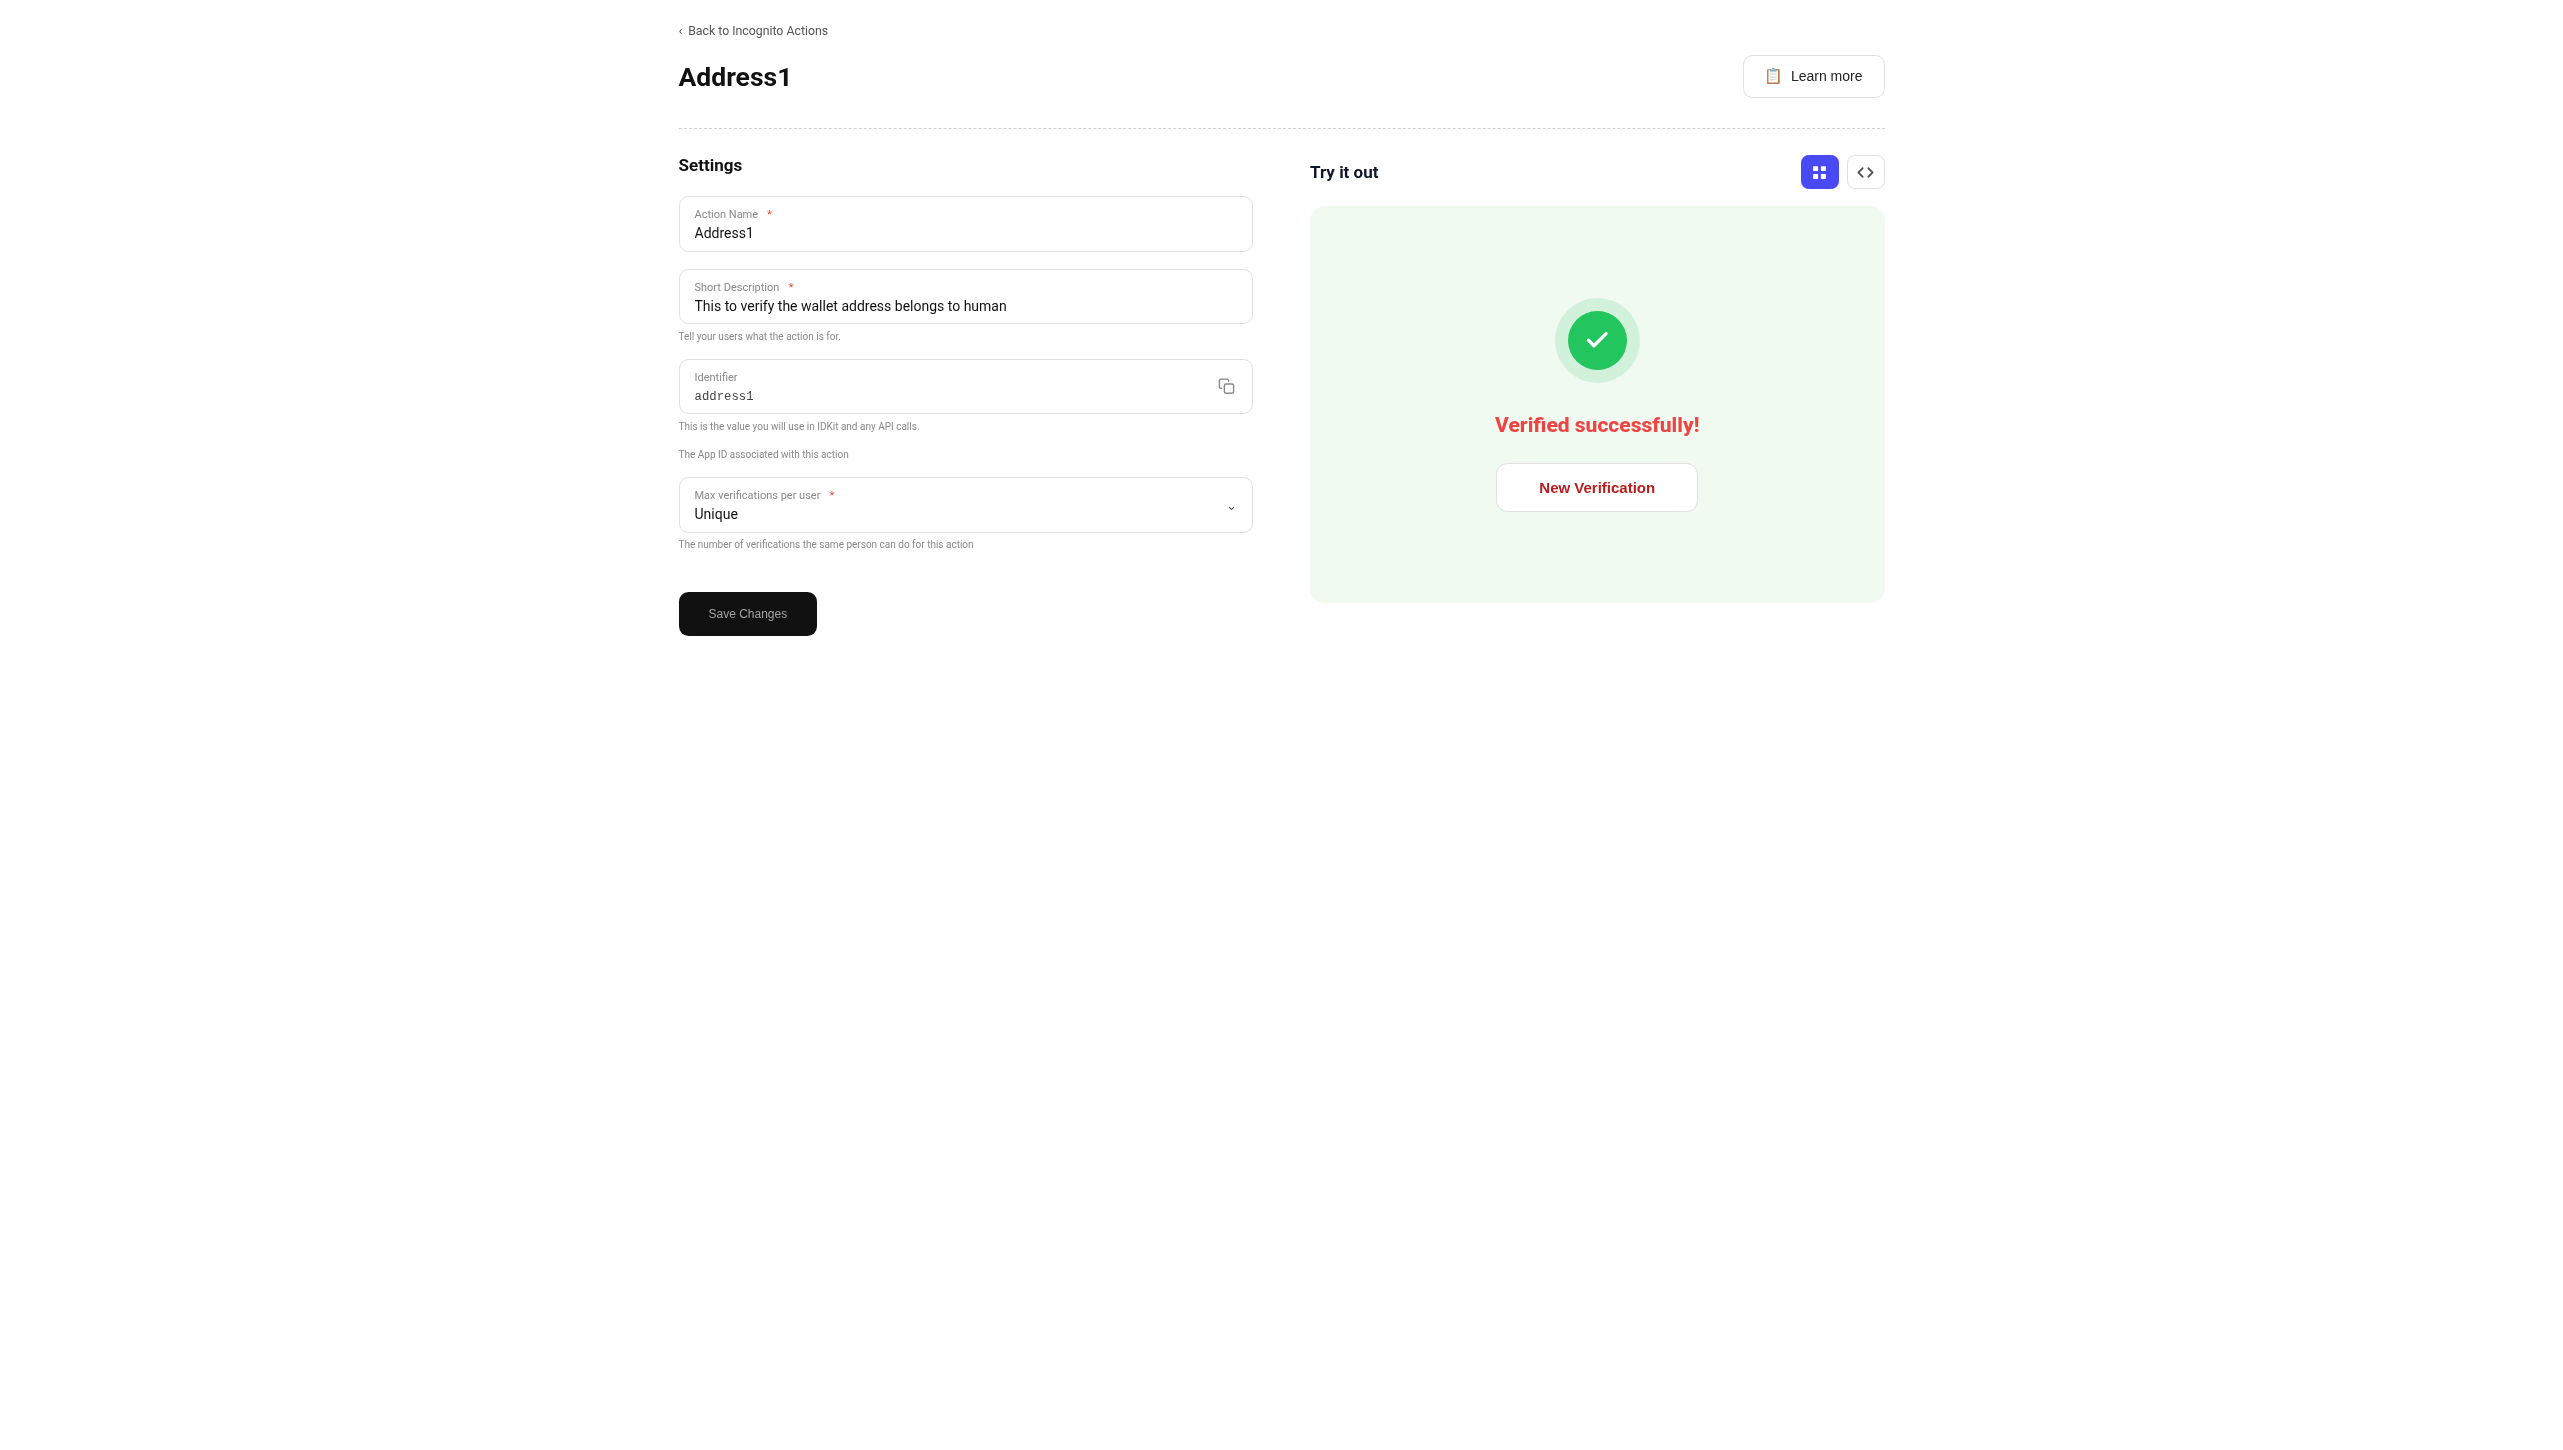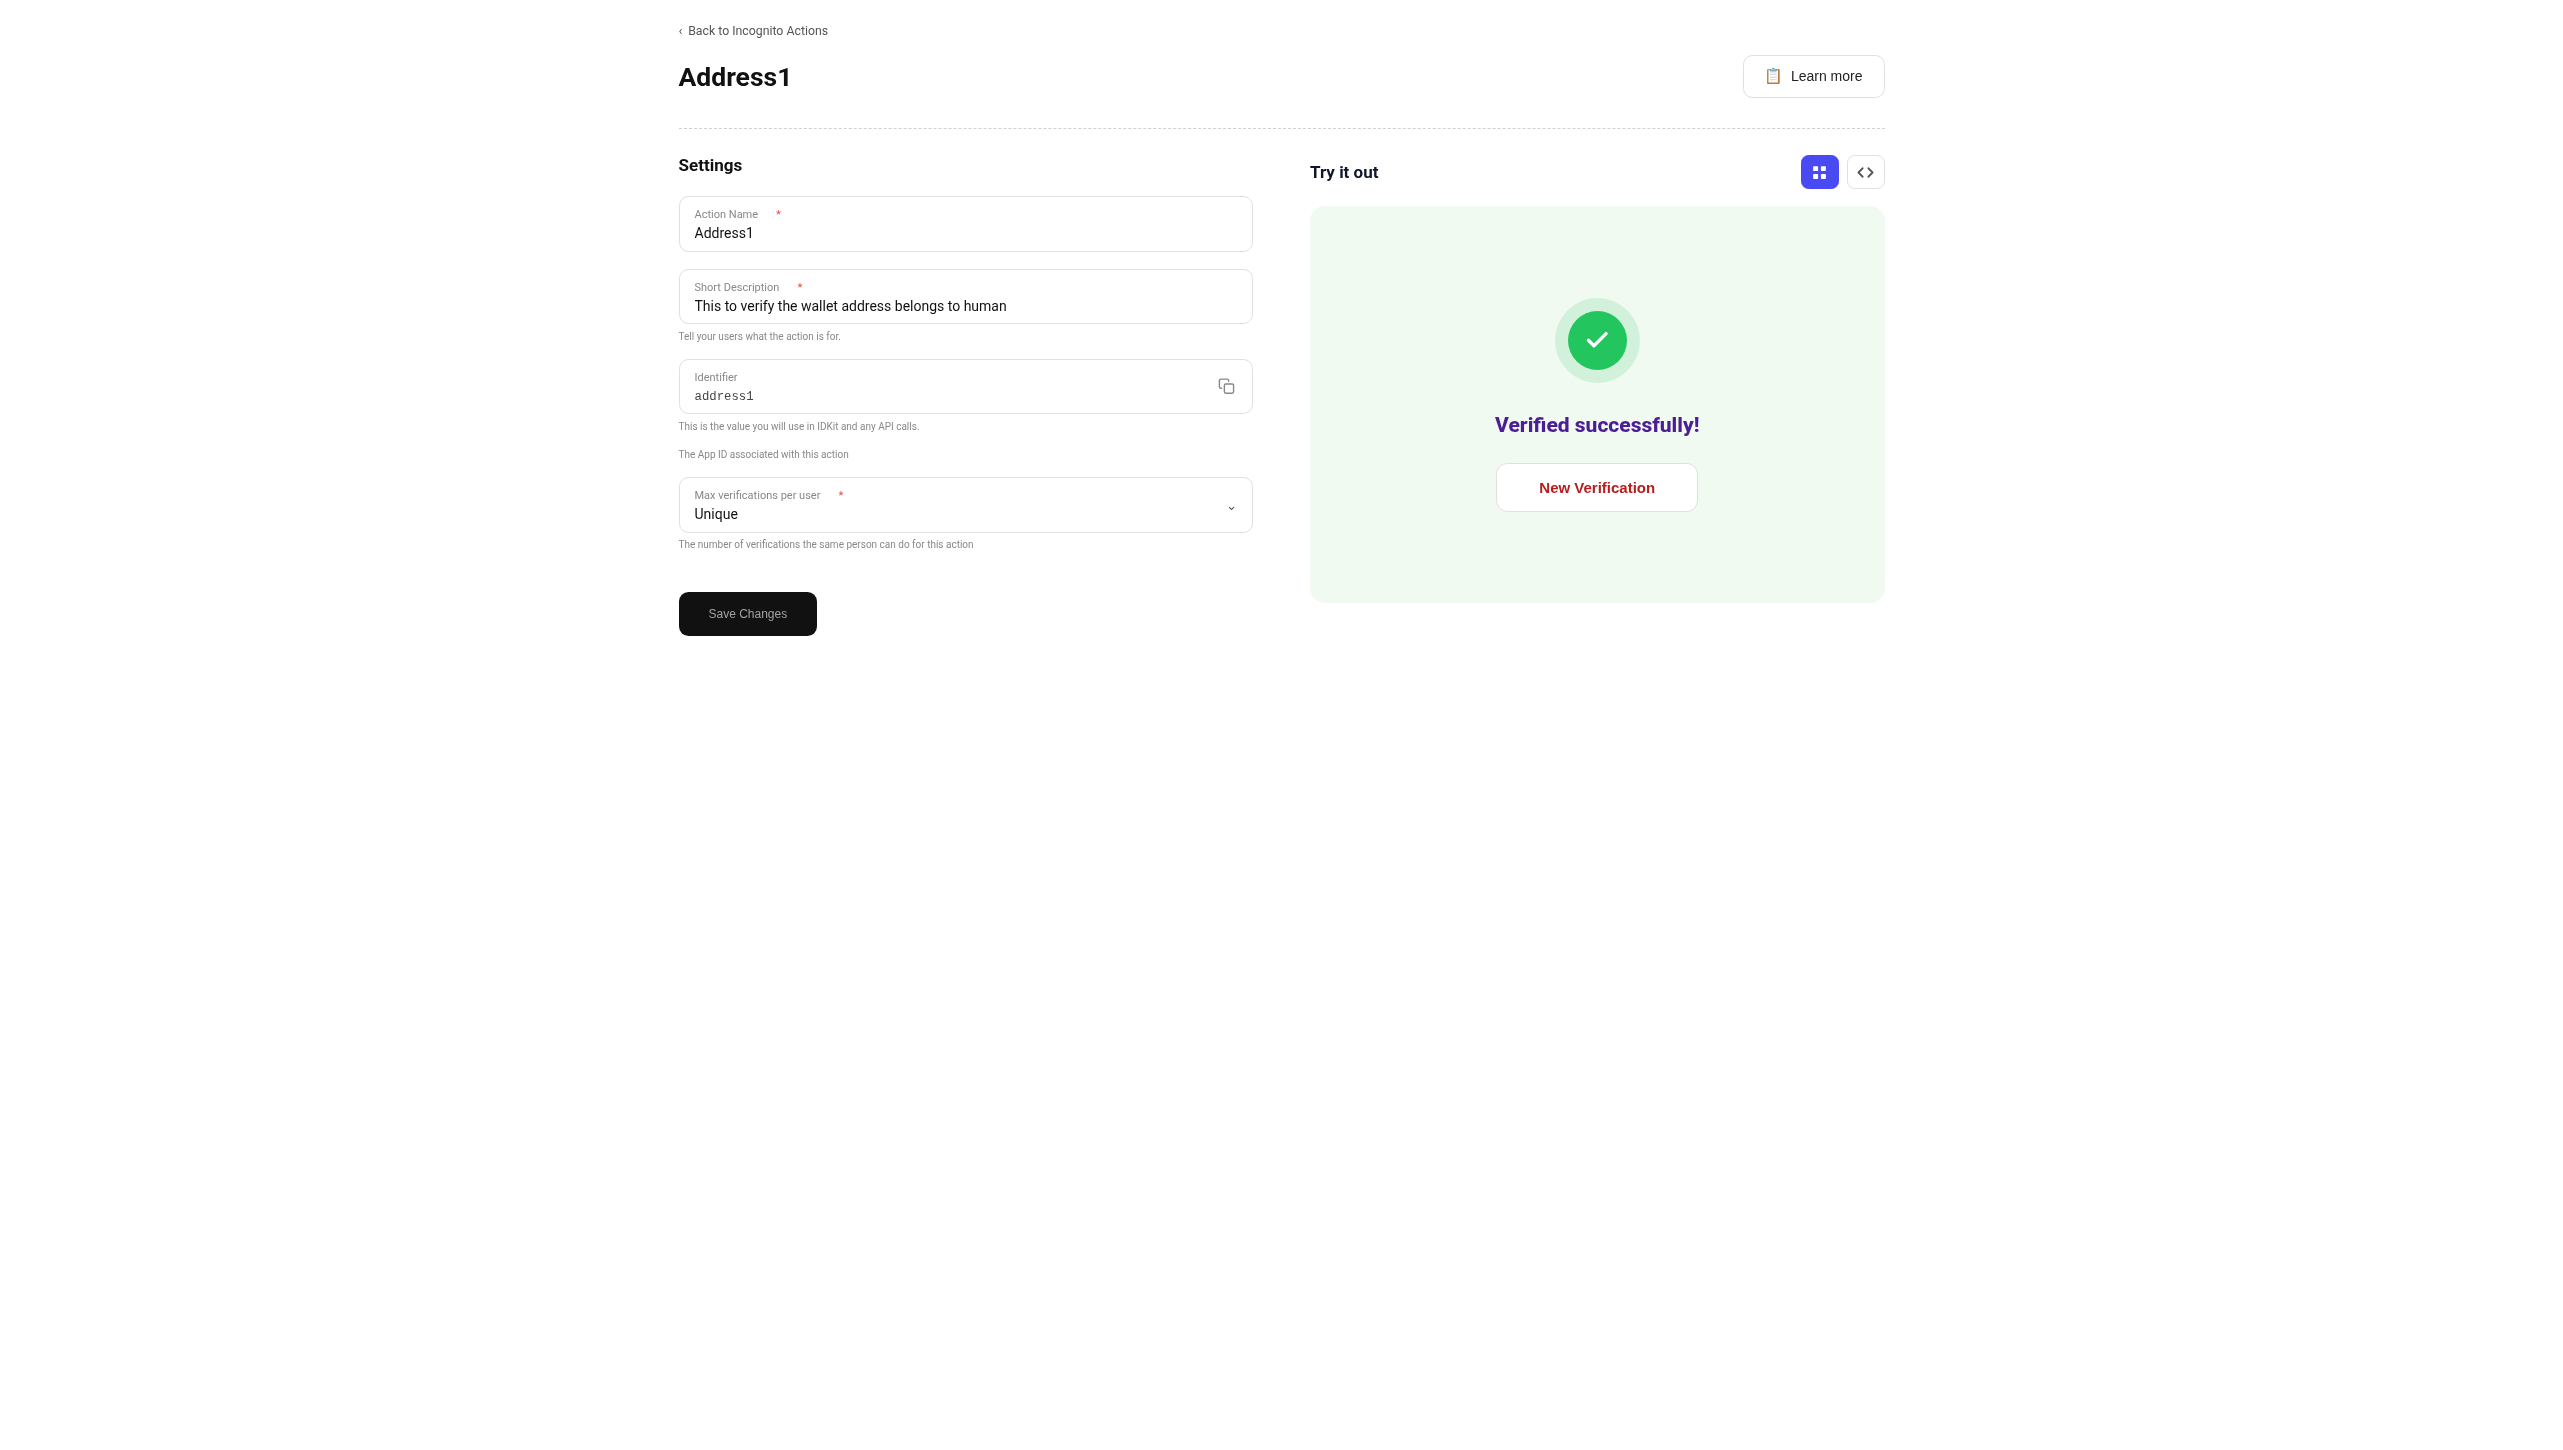--- a/index.html
+++ b/index.html
@@ -83,21 +83,21 @@
       padding: 11.3px 15px 9.5px 15px;
       background: #fff;
       position: relative;
     }
     .field-label {
       font-size: 11px;
       color: #888;
       margin-bottom: 3.8px;
       display: flex;
       align-items: flex-start;
-      gap: 18px;
+      gap: 9px;
     }
     .field-label .required {
       color: #e74c3c;
       font-size: 11.3px;
     }
     .field-value {
       font-size: 14px;
       color: #111;
       background: transparent;
       border: none;
@@ -224,21 +224,21 @@
       background: #22c55e;
       display: flex;
       align-items: center;
       justify-content: center;
       color: #fff;
       font-size: 24.6px;
     }
     .verified-title {
       font-size: 21px;
       font-weight: 800;
-      color: #4c1d95;
+      color: #ef4444;
       margin-bottom: 26.5px;
       text-align: center;
     }
     .new-verification-btn {
       background: #fff;
       border: 1.4px solid #e0e0e0;
       border-radius: 11.3px;
       padding: 15px 42px;
       font-size: 15px;
       font-weight: 600;

